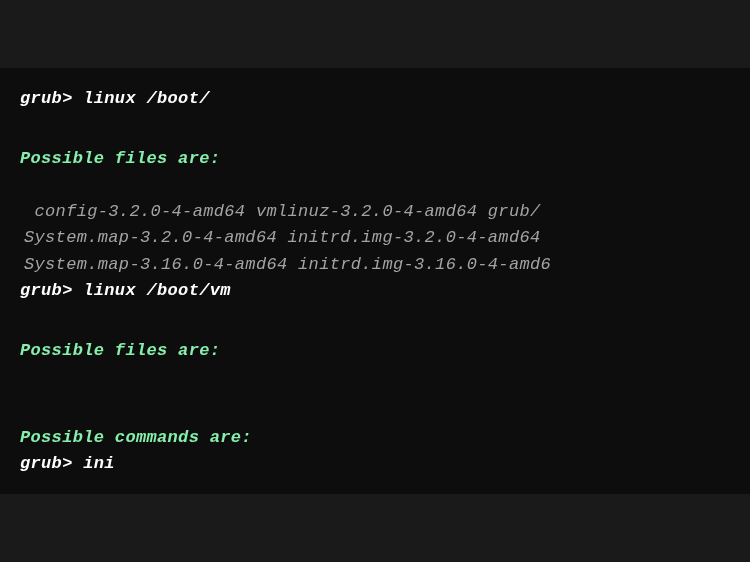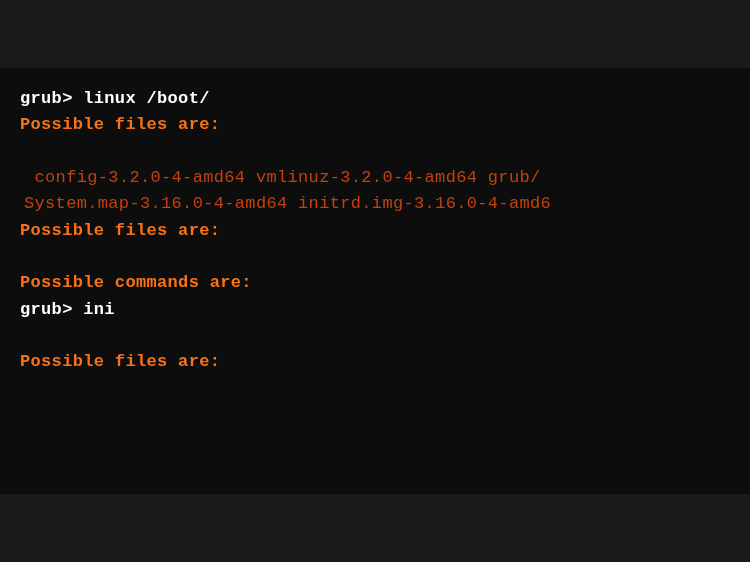--- a/index.html
+++ b/index.html
@@ -21,61 +21,65 @@
     .terminal {
       width: 750px;
       height: 426px;
       background-color: #0d0d0d;
       font-family: 'Courier New', Courier, monospace;
       font-size: 17px;
       color: #e8e8e8;
       padding: 18px 20px;
       overflow: hidden;
       position: relative;
+      font-style: italic;
     }
 
     .terminal-line {
       line-height: 1.55;
       white-space: pre;
       letter-spacing: 0.02em;
     }
 
     .prompt-line {
       font-weight: bold;
       color: #ffffff;
     }
 
     .info-line {
       font-weight: bold;
-      color: #f97316;
+      color: #86efac;
+      margin-top: 34px;
     }
 
     .output-line {
-      color: #c2410c;
+      color: #a3a3a3;
       padding-left: 4px;
     }
 
     .blank-line {
       line-height: 1.55;
     }
 
     @keyframes blink {
       50% { opacity: 0; }
     }
   </style>
 </head>
 <body>
 
 <div class="terminal">
   <div>
     <div class="terminal-line prompt-line">grub&gt; linux /boot/</div>
     <div class="terminal-line info-line">Possible files are:</div>
     <div class="terminal-line blank-line">&nbsp;</div>
     <div class="terminal-line output-line"> config-3.2.0-4-amd64 vmlinuz-3.2.0-4-amd64 grub/</div>
+    <div class="terminal-line output-line">System.map-3.2.0-4-amd64 initrd.img-3.2.0-4-amd64</div>
     <div class="terminal-line output-line">System.map-3.16.0-4-amd64 initrd.img-3.16.0-4-amd6</div>
+    <div class="terminal-line prompt-line">grub&gt; linux /boot/vm</div>
     <div class="terminal-line info-line">Possible files are:</div>
     <div class="terminal-line blank-line">&nbsp;</div>
     <div class="terminal-line info-line">Possible commands are:</div>
     <div class="terminal-line prompt-line">grub&gt; ini</div>
     <div class="terminal-line blank-line">&nbsp;</div>
     <div class="terminal-line info-line">Possible files are:</div>
     <div class="terminal-line blank-line">&nbsp;</div>
     <div class="terminal-line prompt-line">
       
     </div>

